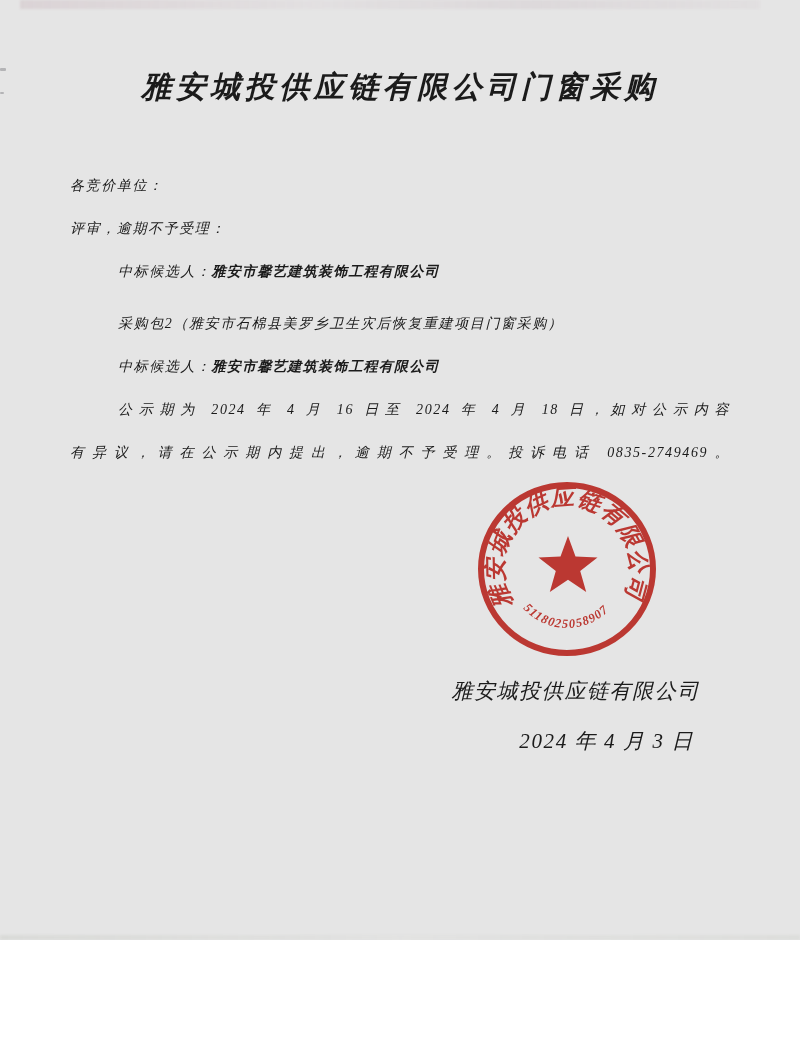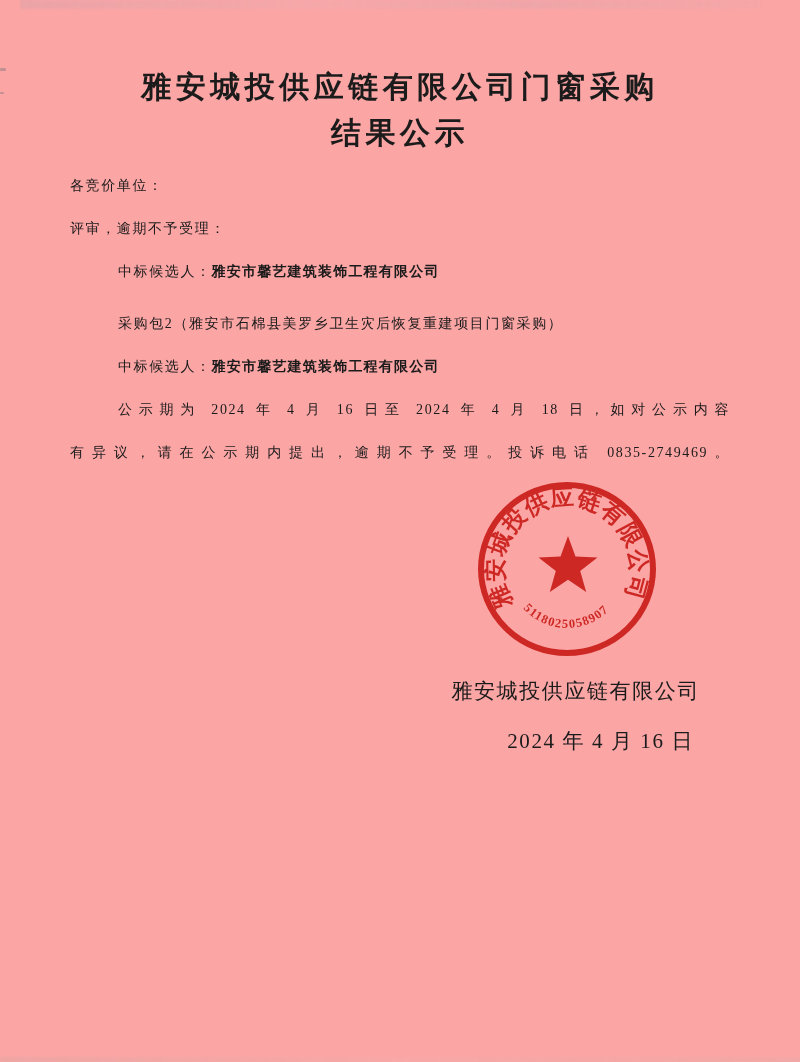--- a/index.html
+++ b/index.html
@@ -1,22 +1,23 @@
 <!DOCTYPE html>
 <html><head>
 <meta charset="utf-8">
 <style>
   html,body{margin:0;padding:0;}
   .page{
     position:relative;
-    width:800px;height:1062px;
-    background:#fca5a5;
+    width:800px;height:940px;
+    background:#e5e5e5;
     overflow:hidden;
     font-family:"Liberation Serif","DejaVu Serif",serif;
     color:#1b1b1b;
+    font-style:italic;
   }
   .scan-noise-top{
     position:absolute;top:0;left:20px;width:740px;height:9px;
     background:linear-gradient(90deg,rgba(190,160,170,.25),rgba(210,190,200,.12) 40%,rgba(190,170,180,.2) 70%,rgba(200,180,190,.1));
     filter:blur(1px);
   }
   .scan-noise-bottom{
     position:absolute;bottom:0;left:0;width:100%;height:5px;
     background:linear-gradient(90deg,rgba(170,175,160,.18),rgba(200,200,190,.08) 50%,rgba(180,185,170,.15));
     filter:blur(1px);
@@ -53,36 +54,35 @@
 <body>
 
 <div class="page">
 
   <div class="scan-noise-top"></div>
   <div class="edge-mark" style="left:0;top:68px;width:6px;height:3px;"></div>
   <div class="edge-mark" style="left:0;top:92px;width:4px;height:2px;"></div>
 
   <div class="title">
     <div>雅安城投供应链有限公司门窗采购</div>
-    <div>结果公示</div>
   </div>
 
   <div class="body-text">
     <div class="line">各竞价单位：</div>
     <div class="line">评审，逾期不予受理：</div>
     <div class="line indent"><span>中标候选人：</span><span class="bold">雅安市馨艺建筑装饰工程有限公司</span></div>
     <div class="line indent gap-before">采购包2（雅安市石棉县美罗乡卫生灾后恢复重建项目门窗采购）</div>
     <div class="line indent"><span>中标候选人：</span><span class="bold">雅安市馨艺建筑装饰工程有限公司</span></div>
     <div class="line indent stretch">公示期为 2024 年 4 月 16 日至 2024 年 4 月 18 日，如对公示内容</div>
     <div class="line stretch">有异议，请在公示期内提出，逾期不予受理。投诉电话 0835-2749469。</div>
   </div>
 
   <div class="signature">
     <div>雅安城投供应链有限公司</div>
-    <div class="sign-date">2024 年 4 月 16 日</div>
+    <div class="sign-date">2024 年 4 月 3 日</div>
   </div>
 
   <svg class="seal" viewBox="0 0 186 180" aria-hidden="true">
     <defs>
       <path id="arcTop" d="M 39.3 124.9 A 64 64 0 1 1 146.7 124.9" fill="none"></path>
       <path id="arcBottom" d="M 49.2 129.5 A 59 59 0 0 0 136.8 129.5" fill="none"></path>
     </defs>
     <ellipse cx="93" cy="90" rx="86" ry="84" fill="none" stroke="#cd2f27" stroke-width="6"></ellipse>
     <polygon fill="#cd2f27" points="94,57 101.5,77.6 123.5,78.4 106.2,91.9 112.2,113.1 94,100.8 75.8,113.1 81.8,91.9 64.5,78.4 86.5,77.6"></polygon>
     <text font-size="23" font-weight="bold" fill="#cd2f27">

